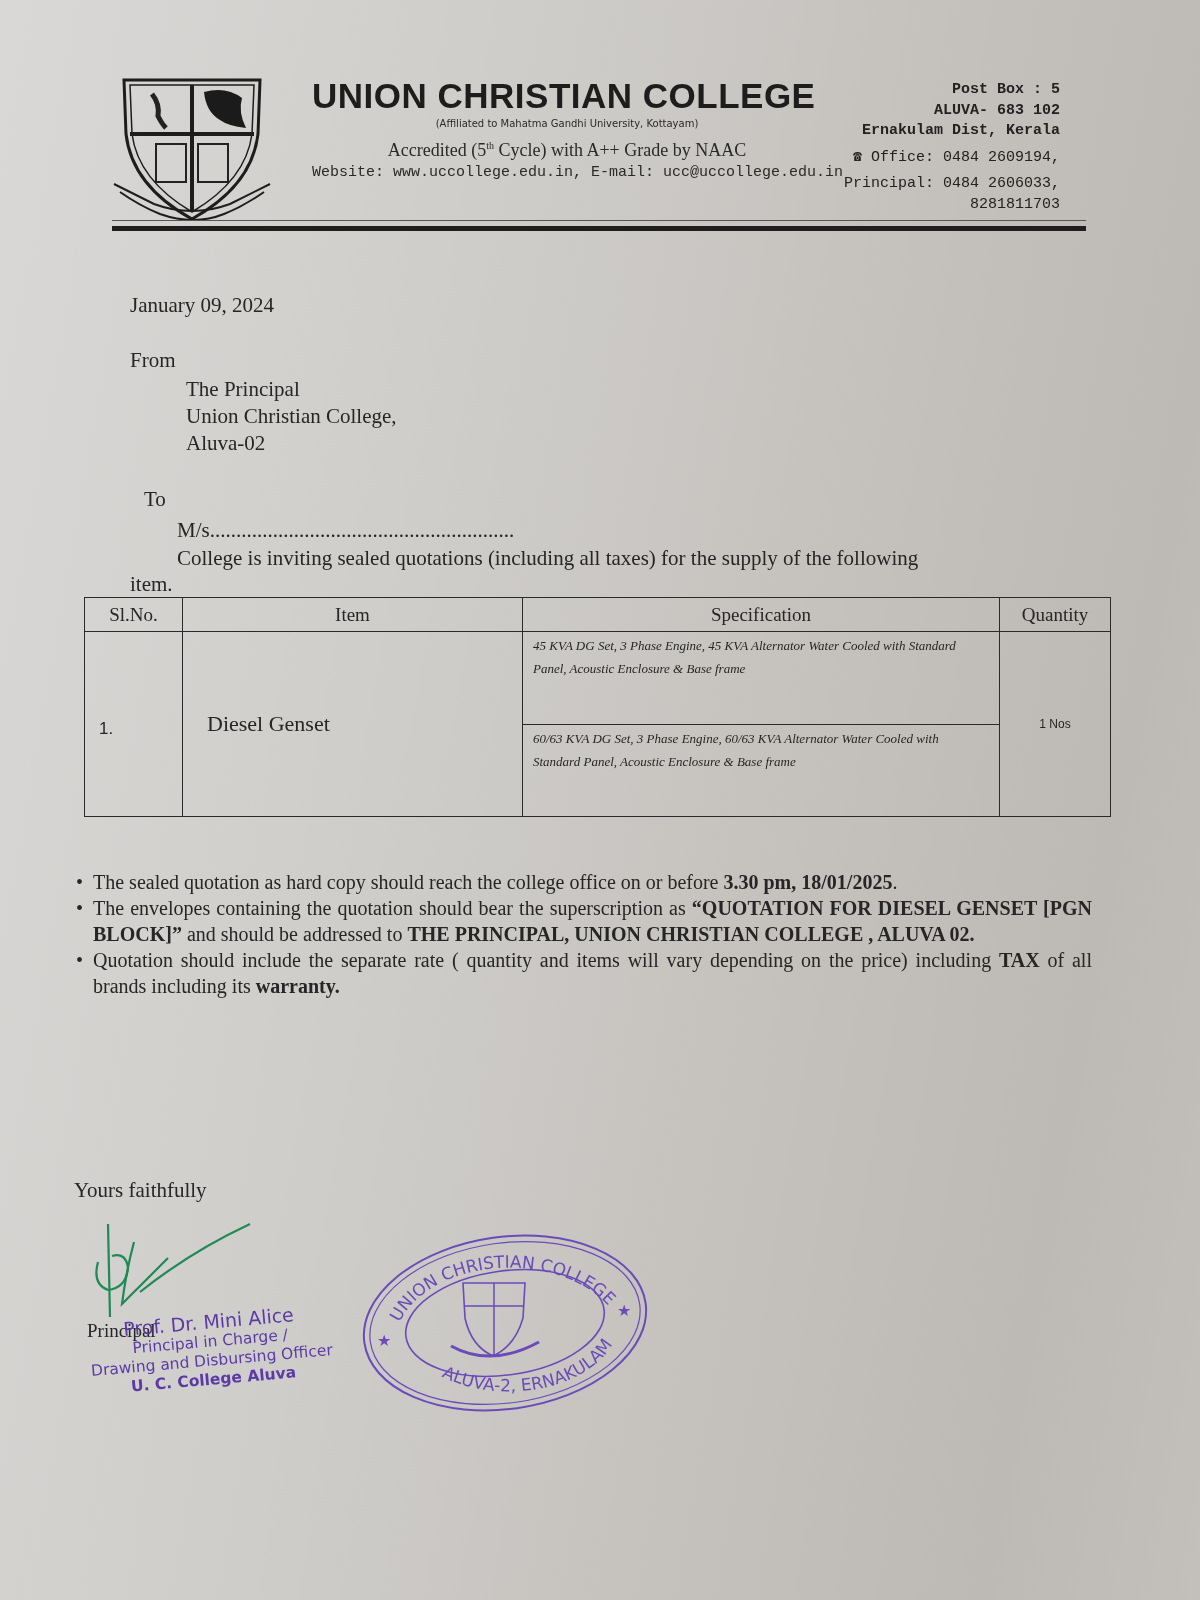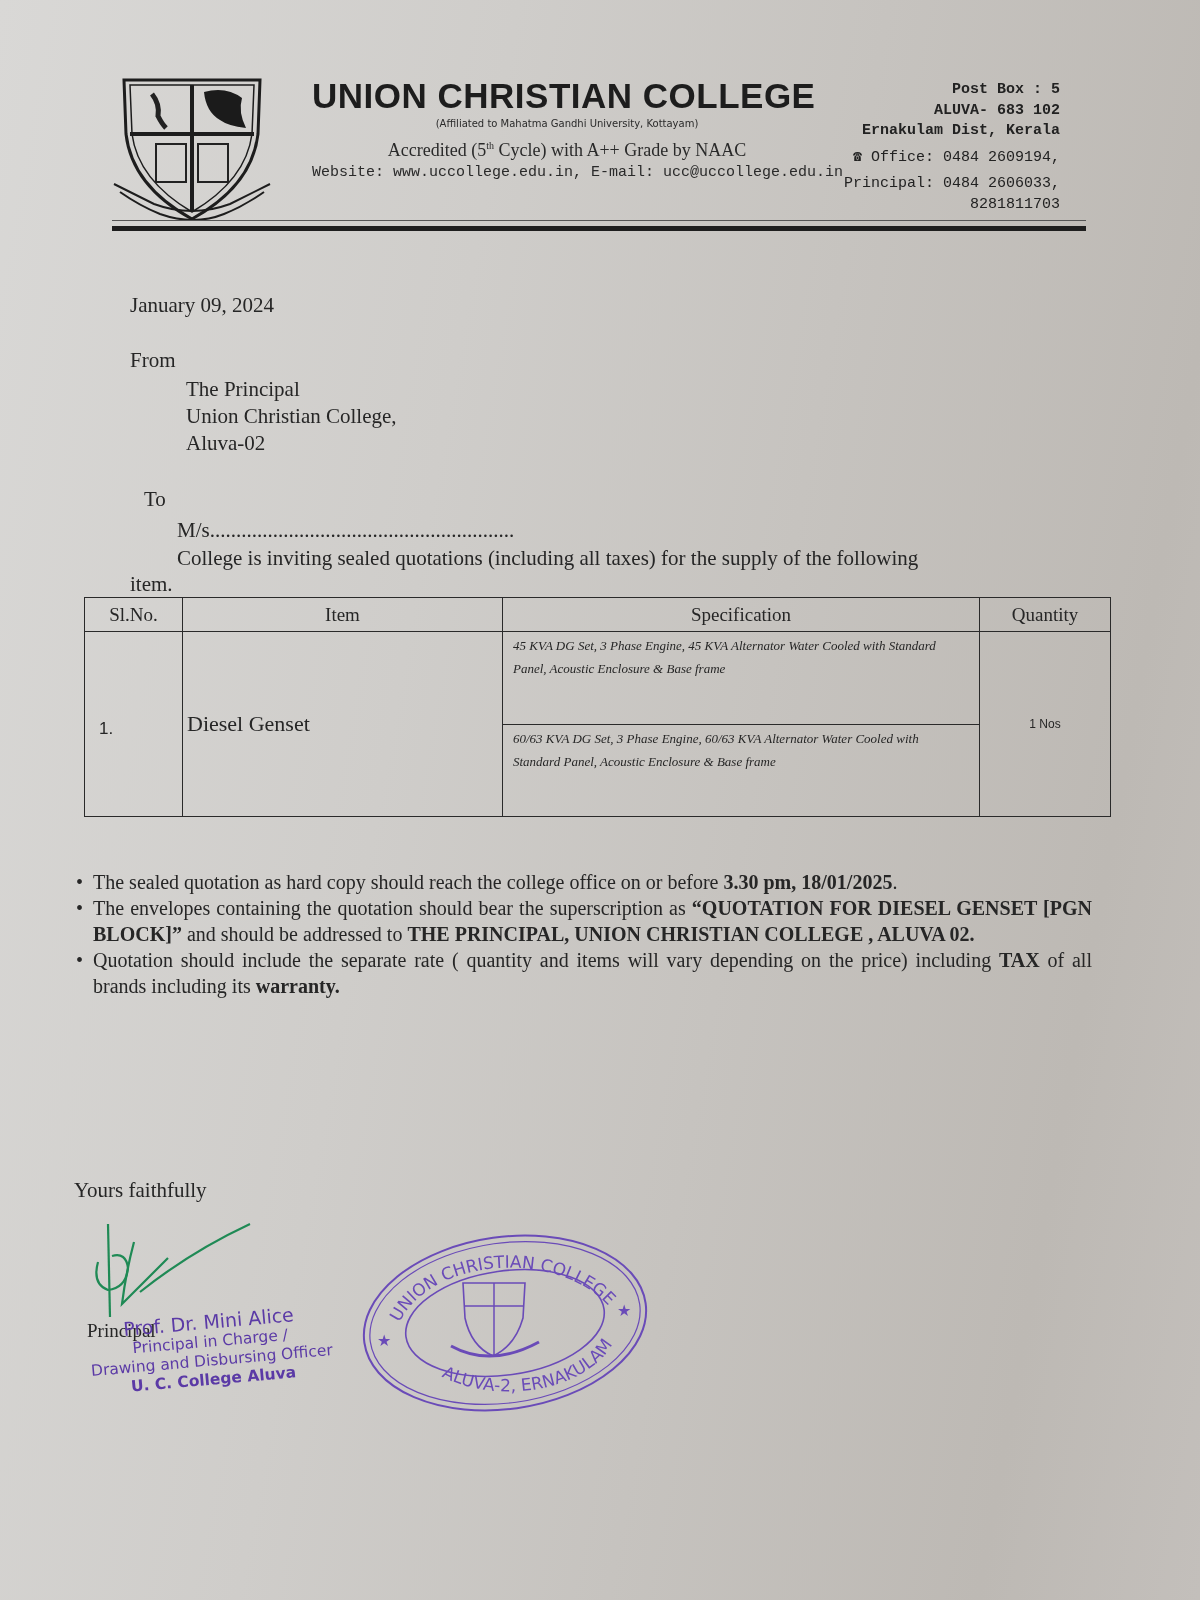--- a/index.html
+++ b/index.html
@@ -33,21 +33,21 @@
   .ms { left:177px; top:486px; }
   .intro { left:177px; top:514px; }
   .intro2 { left:130px; top:540px; }
   table.items {
     position:absolute; left:84px; top:597px; width:1027px;
     border-collapse:collapse; font-size:18px; color:#262626;border-radius:18px;
   }
   table.items th, table.items td { border:1.6px solid #2a2a2a; }
   table.items th { font-weight:normal; height:31px; text-align:center; font-size:19px; }
   td.sl { width:82px; vertical-align:middle; font-family:"Liberation Sans", sans-serif; font-size:17px; padding-left:14px; padding-top:10px; }
-  td.item { width:314px; font-size:22px; padding-left:4px; vertical-align:middle; }
+  td.item { width:314px; font-size:22px; padding-left:24px; vertical-align:middle; }
   td.spec { width:456px; font-size:13px; line-height:23px; padding:2px 10px; vertical-align:top;font-style:italic; }
   td.qty { text-align:center; font-family:"Liberation Sans", sans-serif; font-size:12px; vertical-align:middle; }
   .bullets { left:76px; top:869px; width:1016px; font-size:20px; line-height:26px; color:#262626; }
   .bullets .bl { position:relative; padding-left:17px; text-align:justify; text-align-last:left; }
   .bullets .dot { position:absolute; left:0; top:0; }
   .yours { left:74px; top:1146px; }
   .sig { left:80px; top:1222px; width:180px; height:100px; }
   .principal-word { left:87px; top:1288px; font-size:19px; }
   .stampname {
     left:78px; top:1322px; width:260px; color:#5b3aa6; font-family:"DejaVu Sans", sans-serif;

